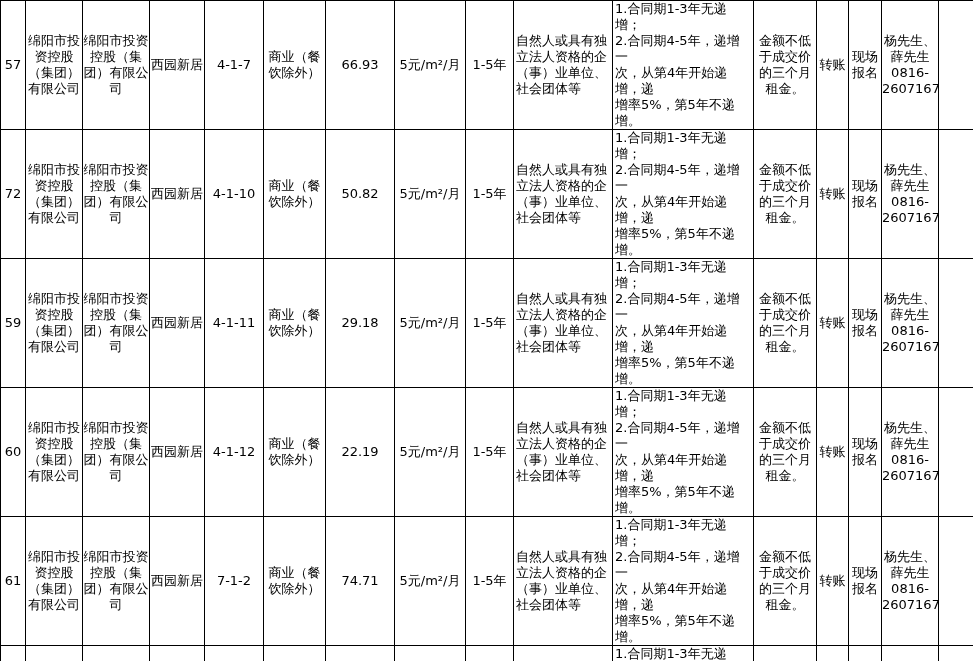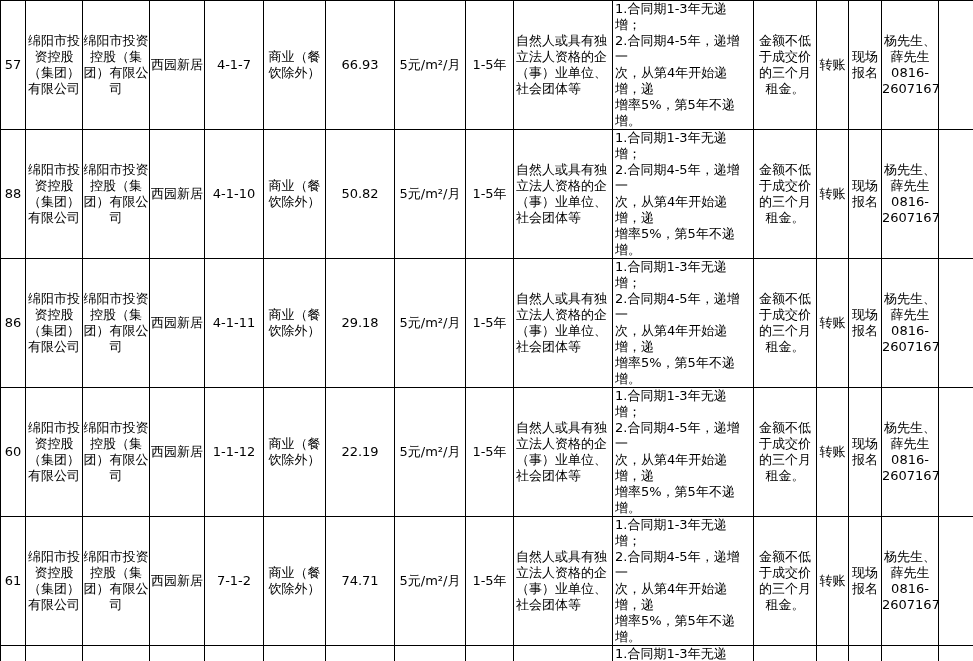--- a/index.html
+++ b/index.html
@@ -96,21 +96,21 @@
           <td>转账</td>
           <td>现场
 报名</td>
           <td>杨先生、
 薛先生
 0816-
 2607167</td>
           <td></td>
         </tr>
         <tr>
-          <td>88</td>
+          <td>72</td>
           <td>绵阳市投
 资控股
 （集团）
 有限公司</td>
           <td>绵阳市投资
 控股（集
 团）有限公
 司</td>
           <td>西园新居</td>
           <td>4-1-10</td>
@@ -134,21 +134,21 @@
           <td>转账</td>
           <td>现场
 报名</td>
           <td>杨先生、
 薛先生
 0816-
 2607167</td>
           <td></td>
         </tr>
         <tr>
-          <td>86</td>
+          <td>59</td>
           <td>绵阳市投
 资控股
 （集团）
 有限公司</td>
           <td>绵阳市投资
 控股（集
 团）有限公
 司</td>
           <td>西园新居</td>
           <td>4-1-11</td>
@@ -182,21 +182,21 @@
           <td>60</td>
           <td>绵阳市投
 资控股
 （集团）
 有限公司</td>
           <td>绵阳市投资
 控股（集
 团）有限公
 司</td>
           <td>西园新居</td>
-          <td>1-1-12</td>
+          <td>4-1-12</td>
           <td>商业（餐
 饮除外）</td>
           <td>22.19</td>
           <td>5元/m²/月</td>
           <td>1-5年</td>
           <td class="align-left">自然人或具有独
 立法人资格的企
 （事）业单位、
 社会团体等</td>
           <td class="align-left">1.合同期1-3年无递增；

